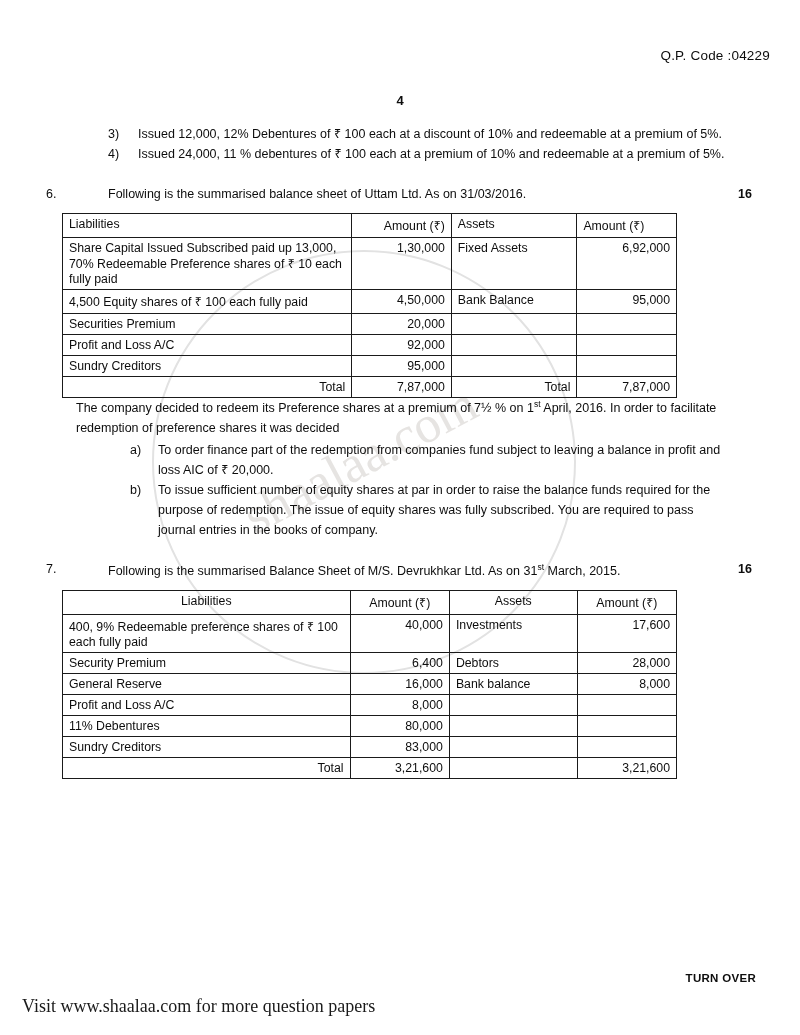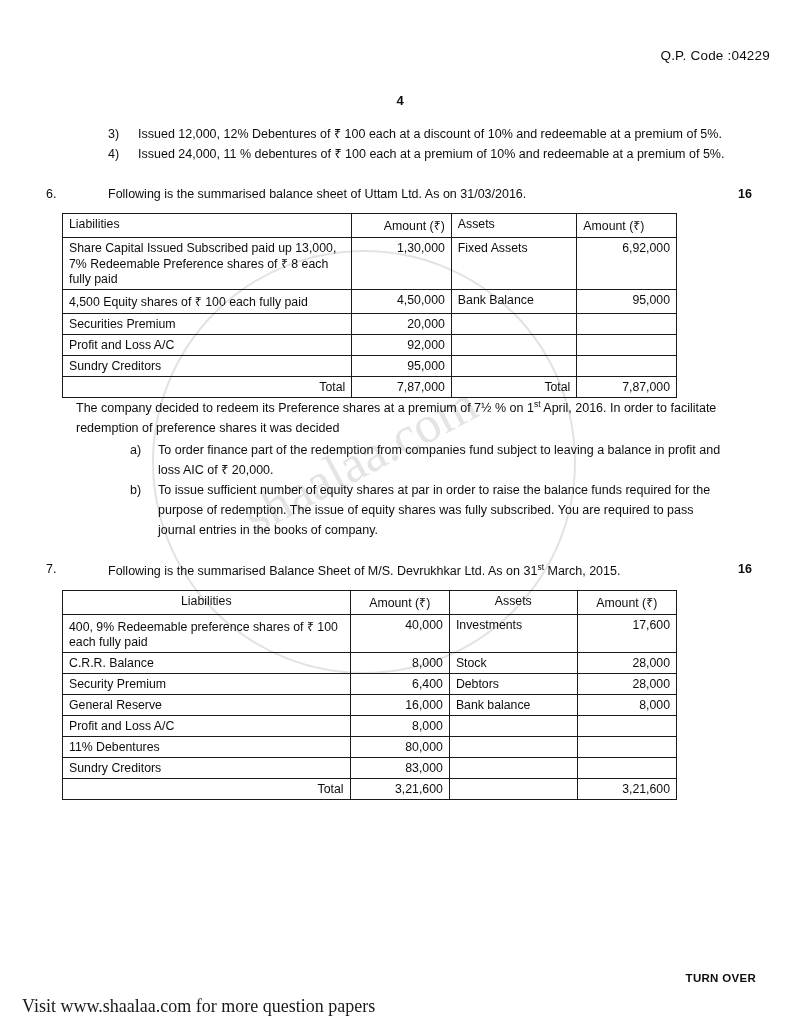--- a/index.html
+++ b/index.html
@@ -209,21 +209,21 @@
 
       <table class="bs">
         <tbody>
           <tr>
             <td class="w-lia">Liabilities</td>
             <td class="w-amt tright">Amount (₹)</td>
             <td class="w-ass">Assets</td>
             <td class="w-amt">Amount (₹)</td>
           </tr>
           <tr>
-            <td class="justify">Share Capital Issued Subscribed paid up 13,000, 7% Redeemable Preference shares of ₹ 8 each fully paid</td>
+            <td class="justify">Share Capital Issued Subscribed paid up 13,000, 70% Redeemable Preference shares of ₹ 10 each fully paid</td>
             <td class="c-amt">1,30,000</td>
             <td>Fixed Assets</td>
             <td class="c-amt">6,92,000</td>
           </tr>
           <tr>
             <td>4,500 Equity shares of ₹ 100 each fully paid</td>
             <td class="c-amt">4,50,000</td>
             <td>Bank Balance</td>
             <td class="c-amt">95,000</td>
           </tr>
@@ -283,26 +283,20 @@
             <td class="w-ass bold" style="text-align:center">Assets</td>
             <td class="w-amt bold" style="text-align:center">Amount (₹)</td>
           </tr>
           <tr>
             <td>400, 9% Redeemable preference shares of ₹ 100 each fully paid</td>
             <td class="c-amt">40,000</td>
             <td>Investments</td>
             <td class="c-amt">17,600</td>
           </tr>
           <tr>
-            <td>C.R.R. Balance</td>
-            <td class="c-amt">8,000</td>
-            <td>Stock</td>
-            <td class="c-amt">28,000</td>
-          </tr>
-          <tr>
             <td>Security Premium</td>
             <td class="c-amt">6,400</td>
             <td>Debtors</td>
             <td class="c-amt">28,000</td>
           </tr>
           <tr>
             <td>General Reserve</td>
             <td class="c-amt">16,000</td>
             <td>Bank balance</td>
             <td class="c-amt">8,000</td>

